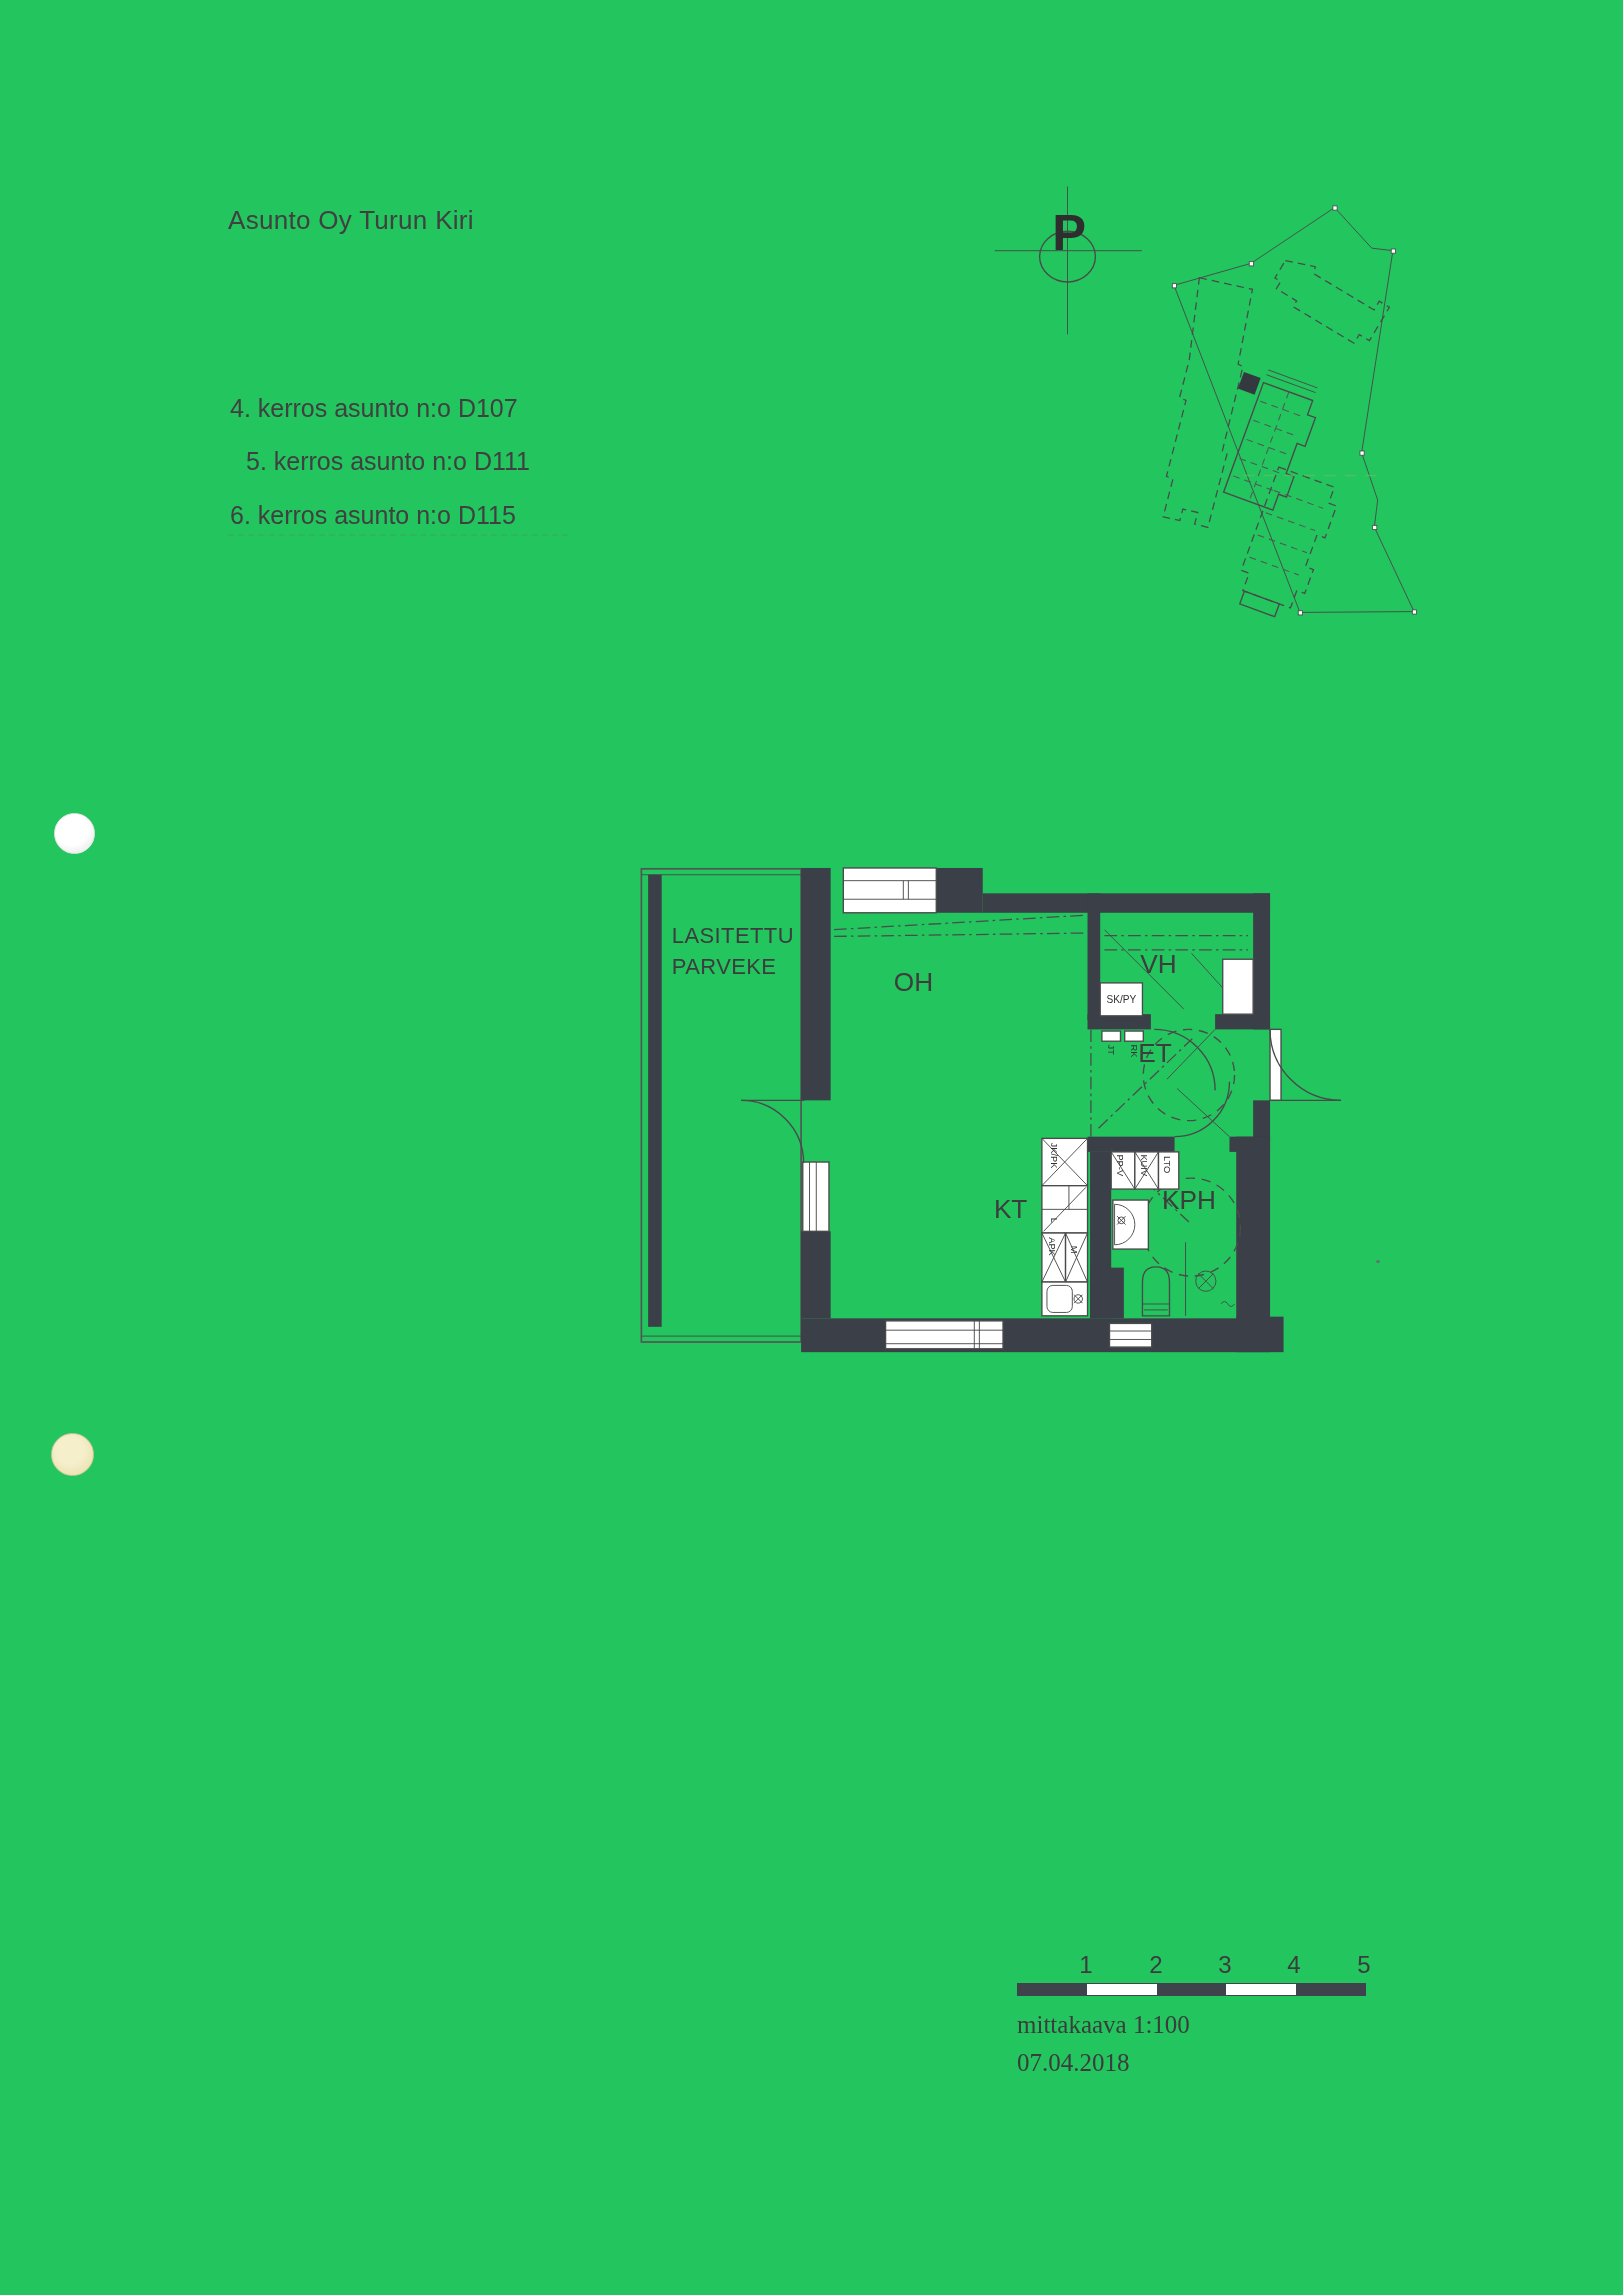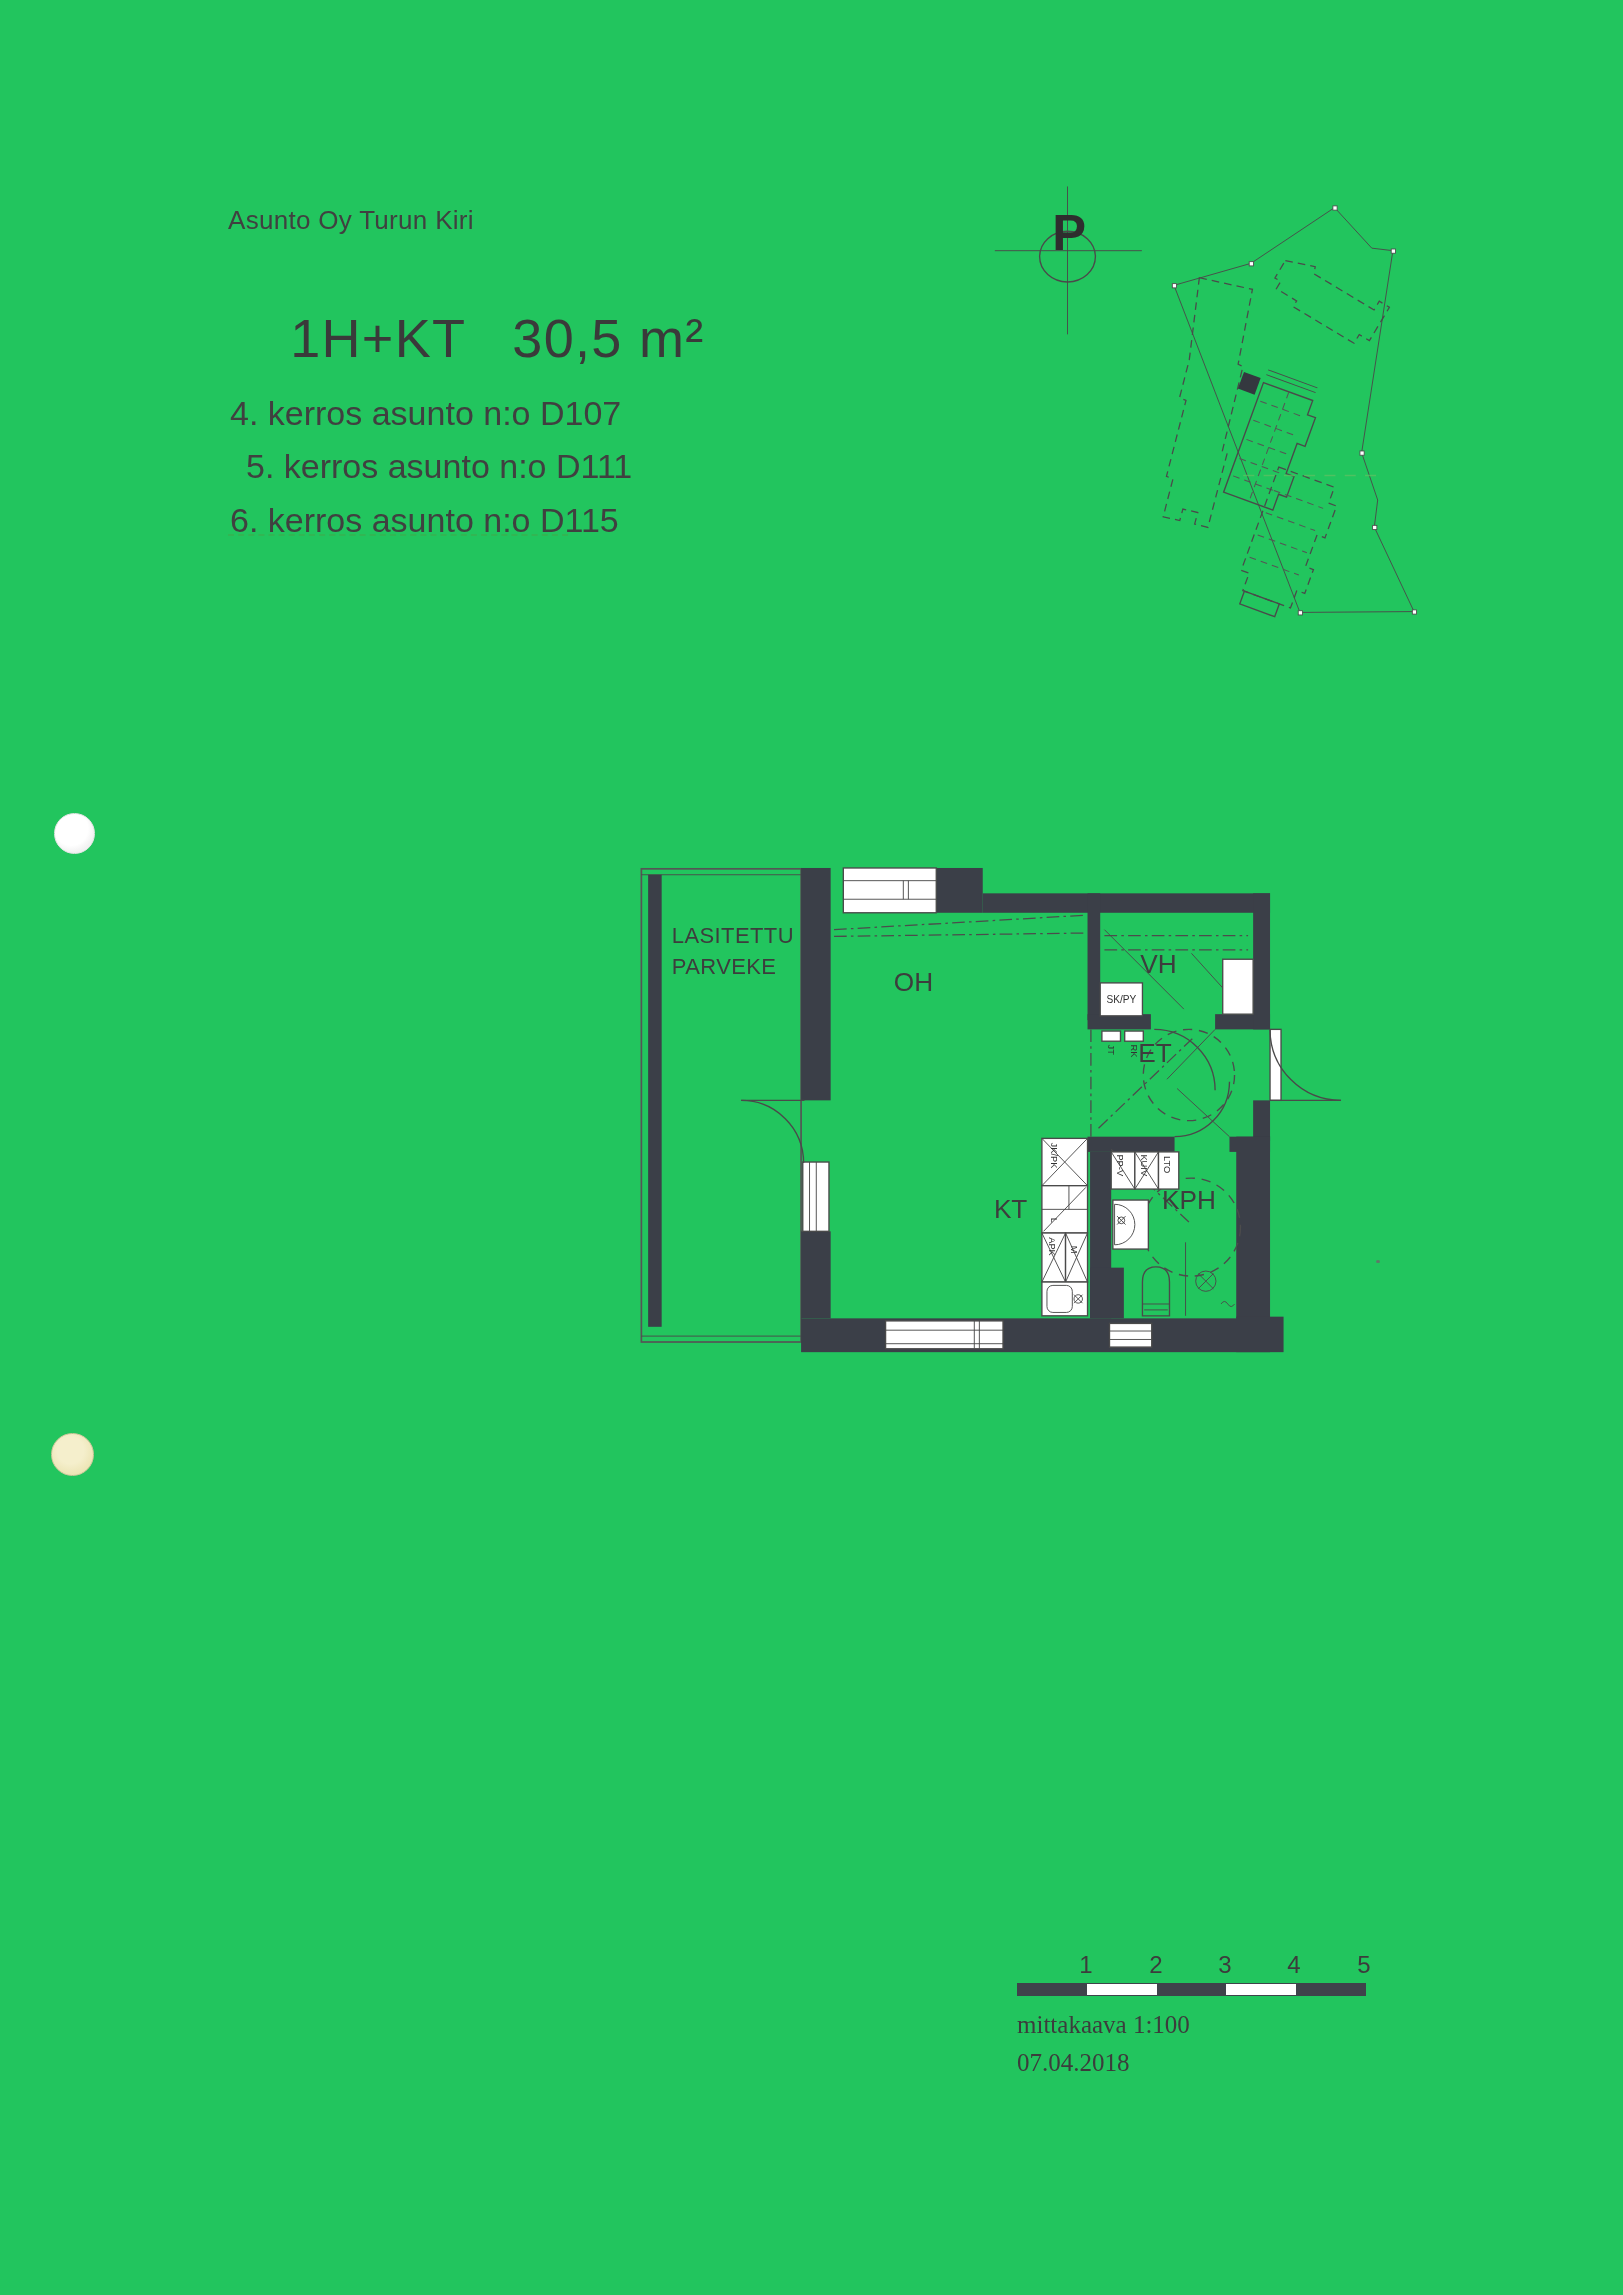--- a/index.html
+++ b/index.html
@@ -2,21 +2,21 @@
 <html style="font-size:13.5px"><head>
 <meta charset="utf-8">
 <style>
   html,body{margin:0;padding:0;background:#888;}
   .page{position:relative;width:1623px;height:2295px;margin:0 auto;background:#22c55e;
         font-family:"Liberation Sans",sans-serif;color:#3f3f3f;overflow:hidden;}
   .abs{position:absolute;}
   .title{font-size:26px;letter-spacing:0.3px;color:#404040;}
   .heading{font-size:54px;letter-spacing:1.3px;color:#3a3a3a;white-space:pre;}
   .heading .area{margin-left:46px;}
-  .floorline{font-size:34px;color:#404040;}
+  .floorline{font-size:25px;color:#404040;}
   .green-underline{border-top:2.5px dashed rgba(70,165,70,.45);height:0;}
   .punch{border-radius:50%;}
   .punch.top{width:39px;height:39px;border:1.7px solid #e4e4e4;
      background:radial-gradient(circle at 42% 38%, #ffffff 50%, #f1f1f1 72%, #fafafa 88%);}
   .punch.bottom{width:41px;height:41px;border:0.8px solid #cfc79b;
      background:radial-gradient(circle at 45% 40%, #f5efcc 40%, #ece4b4 75%, #e2d9a4 95%);}
   .speck{width:4.2px;height:3.4px;background:#6a6a6a;border-radius:50%;opacity:.85;}
   
   .scalebar{width:350px;height:110px;}
   .scalebar .num{position:absolute;top:0;font-size:24px;transform:translateX(-50%);color:#3c3c3c;}
@@ -43,23 +43,20 @@
   .north{font-size:60px;font-weight:bold;fill:#2e2e2e;}
   .green-ln{stroke:#62c062;stroke-width:2;stroke-dasharray:13 11;opacity:.7;}
   .marker{fill:#ffffff;stroke:#4a4a4a;stroke-width:1;}
 </style>
 </head>
 <body>
 
 <div class="page">
 
   <div class="abs title" style="left:228px;top:205px;">Asunto Oy Turun Kiri</div>
-  <div class="abs heading" style="left:225px;top:245px;">
-    <span>1H+KT</span><span class="area">30,5 m²</span>
-  </div>
   <div class="abs floorline" style="left:230px;top:394px;">4. kerros asunto n:o D107</div>
   <div class="abs floorline" style="left:246px;top:447px;">5. kerros asunto n:o D111</div>
   <div class="abs floorline" style="left:230px;top:501px;">6. kerros asunto n:o D115</div>
   <div class="abs green-underline" style="left:228px;top:534px;width:340px;"></div>
 
   <div class="abs punch top" style="left:54px;top:813px;"></div>
   <div class="abs punch bottom" style="left:51px;top:1433px;"></div>
   <div class="abs speck" style="left:1376px;top:1260px;"></div>
 
   <svg class="abs" style="left:981px;top:178px;" width="457" height="524" viewBox="0 0 540 620">

